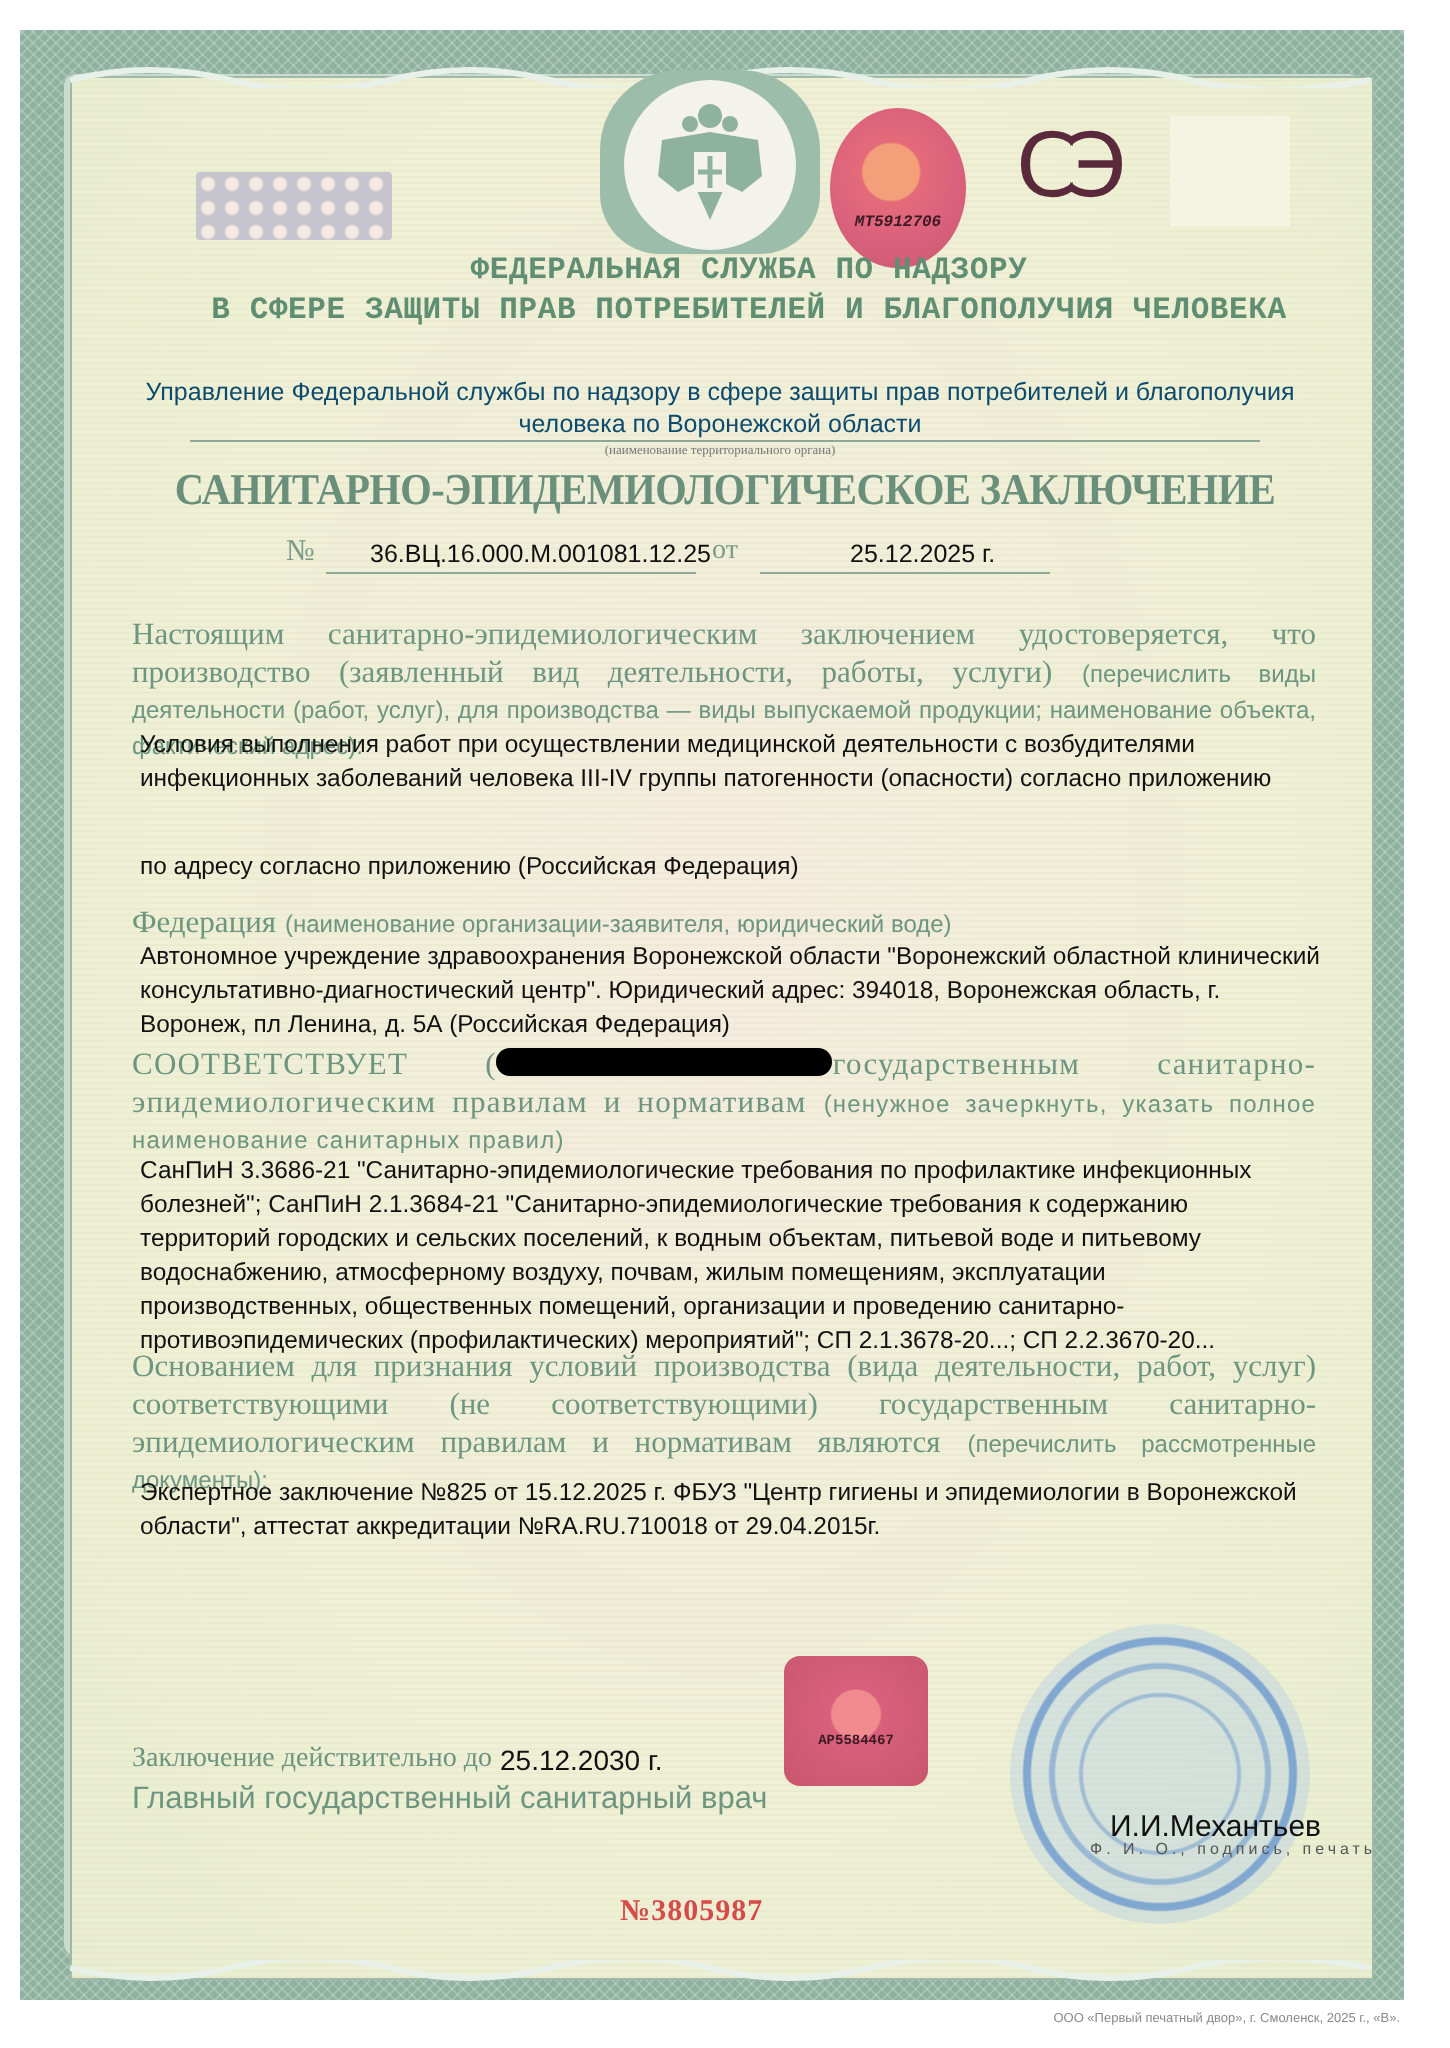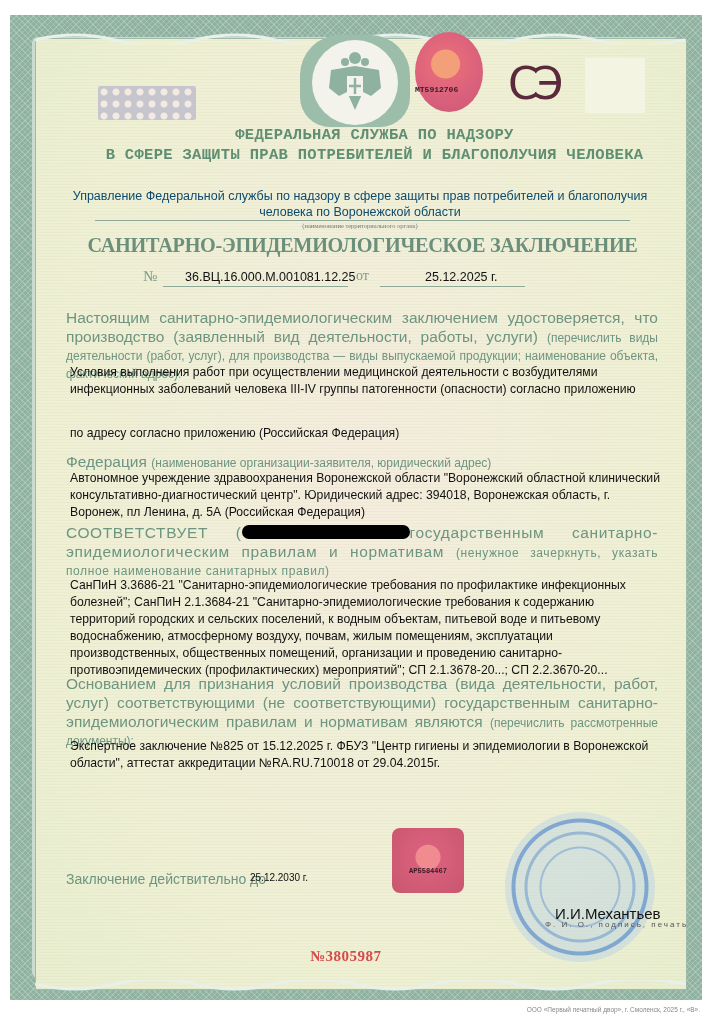--- a/index.html
+++ b/index.html
@@ -41,23 +41,23 @@
   }
   .emblem-frame {
     left:300px; top:35px; width:110px; height:92px;
     background:#9dbdab; border-radius:40px 40px 30px 30px;
   }
   .emblem-oval {
     left:312px; top:40px; width:86px; height:85px; border-radius:50%;
     background:#f3f3ec; display:flex; align-items:center; justify-content:center;
   }
   .hologram-top {
-    left:415px; top:32px; width:68px; height:80px; border-radius:50%;
+    left:415px; top:54px; width:68px; height:80px; border-radius:50%;
     background: radial-gradient(circle at 45% 40%, #f3a07a 0 14px, #e56a7a 15px, #d9607c 60%, #c95870 100%);
-    display:flex; align-items:flex-end; 
+    display:flex; align-items:flex-end; justify-content:center;font-style:italic;
   }
   .hologram-top .serial, .hologram-bottom .serial {
     font-family:"Liberation Mono", monospace; font-size:8px; color:#3b1a25; font-weight:bold;
   }
   .hologram-top .serial { margin-bottom:18px; }
   .hologram-bottom {
     left:392px; top:828px; width:72px; height:65px; border-radius:8px;
     background: radial-gradient(circle at 50% 45%, #f08c8f 0 12px, #d9607c 13px, #c8566e 100%);
     display:flex; align-items:flex-end; justify-content:center;
   }
@@ -89,40 +89,40 @@
     left:0; width:725px; top:232px; text-align:center; color:#6a8f7b;
     font-family:"Liberation Serif", serif; font-weight:bold; font-size:22px;
     letter-spacing:-0.3px; transform:scaleX(0.92);
   }
   .num-sign { left:143px; top:268px; color:#7a9b87; font-family:"Liberation Serif", serif; font-size:15px; }
   .num-val { left:185px; top:270px; font-size:12.5px; color:#111; }
   .ot { left:356px; top:268px; color:#7a9b87; font-family:"Liberation Serif", serif; font-size:14px; }
   .date-val { left:425px; top:270px; font-size:12.5px; color:#111; }
 
   .green-lead {
-    color:#6d9580; font-size:15.5px; line-height:19px;
+    color:#6d9580; font-size:15.5px; line-height:19px;font-family:Liberation Serif, serif;
   }
   .green-small { color:#6d9580; font-size:12px; }
   .para1 { left:66px; top:308px; width:592px; text-align:justify; }
   .black-text { color:#111; font-size:12.2px; line-height:17px; }
   .para1-fill { left:70px; top:364px; width:590px; }
   .addr-line { left:70px; top:425px; width:590px; }
   .applicant-label { left:66px; top:452px; width:592px; }
   .applicant-text { left:70px; top:470px; width:590px; }
   .conforms { left:66px; top:523px; width:592px; text-align:justify; letter-spacing:0.6px; }
   .redaction {
     display:inline-block; width:168px; height:14px; background:#000; border-radius:7px;
     vertical-align:-1px;
   }
   .rules-text { left:70px; top:577px; width:590px; }
   .basis { left:66px; top:674px; width:592px; text-align:justify; }
   .basis-fill { left:70px; top:738px; width:590px; }
 
   .valid-label { left:66px; top:870px; }
-  .valid-date { left:250px; top:872px; font-size:10px; color:#111; }
+  .valid-date { left:250px; top:872px; font-size:14px; color:#111; }
   .chief { left:66px; top:890px; color:#6d9580; font-size:15.5px; line-height:19px; }
   .seal {
     left:505px; top:812px; width:150px; height:150px; border-radius:50%;
     background:
       radial-gradient(circle, transparent 0 38px, rgba(60,120,200,0.35) 39px 40px, transparent 41px 52px, rgba(60,120,200,0.4) 53px 55px, transparent 56px 64px, rgba(60,120,200,0.55) 65px 68px, transparent 69px),
       rgba(170,200,235,0.35);
   }
   .signer { left:555px; top:905px; font-size:15px; color:#111; }
   .signer-caption { left:545px; top:920px; font-size:8px; color:#555; letter-spacing:2px; }
   .serial-no {
@@ -187,21 +187,21 @@
 
 <div class="abs para1">
   <span class="green-lead">Настоящим санитарно-эпидемиологическим заключением удостоверяется, что производство (заявленный вид деятельности, работы, услуги)</span>
   <span class="green-small">(перечислить виды деятельности (работ, услуг), для производства — виды выпускаемой продукции; наименование объекта, фактический адрес):</span>
 </div>
 <div class="abs para1-fill black-text">Условия выполнения работ при осуществлении медицинской деятельности с возбудителями инфекционных заболеваний человека III-IV группы патогенности (опасности) согласно приложению</div>
 <div class="abs addr-line black-text">по адресу согласно приложению (Российская Федерация)</div>
 
 <div class="abs applicant-label">
   <span class="green-lead">Федерация</span>
-  <span class="green-small">(наименование организации-заявителя, юридический адрес)</span>
+  <span class="green-small">(наименование организации-заявителя, юридический воде)</span>
 </div>
 <div class="abs applicant-text black-text">Автономное учреждение здравоохранения Воронежской области "Воронежский областной клинический консультативно-диагностический центр". Юридический адрес: 394018, Воронежская область, г. Воронеж, пл Ленина, д. 5А (Российская Федерация)</div>
 
 <div class="abs conforms">
   <span class="green-lead">СООТВЕТСТВУЕТ (</span><span class="redaction"></span><span class="green-lead">государственным санитарно-эпидемиологическим правилам и нормативам</span>
   <span class="green-small">(ненужное зачеркнуть, указать полное наименование санитарных правил)</span>
 </div>
 <div class="abs rules-text black-text">СанПиН 3.3686-21 "Санитарно-эпидемиологические требования по профилактике инфекционных болезней"; СанПиН 2.1.3684-21 "Санитарно-эпидемиологические требования к содержанию территорий городских и сельских поселений, к водным объектам, питьевой воде и питьевому водоснабжению, атмосферному воздуху, почвам, жилым помещениям, эксплуатации производственных, общественных помещений, организации и проведению санитарно-противоэпидемических (профилактических) мероприятий"; СП 2.1.3678-20...; СП 2.2.3670-20...</div>
 
 <div class="abs basis">
@@ -211,20 +211,21 @@
 <div class="abs basis-fill black-text">Экспертное заключение №825 от 15.12.2025 г. ФБУЗ "Центр гигиены и эпидемиологии в Воронежской области", аттестат аккредитации №RA.RU.710018 от 29.04.2015г.</div>
 
 <div class="abs hologram-bottom">
   <span class="serial">AP5584467</span>
 </div>
 
 <div class="abs valid-label green-lead" style="font-size:14px;">Заключение действительно до</div>
 <div class="abs valid-date">25.12.2030 г.</div>
 
 <div class="abs chief">
+  <div>Главный государственный санитарный врач</div>
 </div>
 
 <div class="abs seal"></div>
 <div class="abs signer">И.И.Механтьев</div>
 <div class="abs signer-caption">Ф. И. О., подпись, печать</div>
 
 <div class="abs serial-no">№3805987</div>
 <div class="abs printer">ООО «Первый печатный двор», г. Смоленск, 2025 г., «В».</div>
 
 </body></html>

